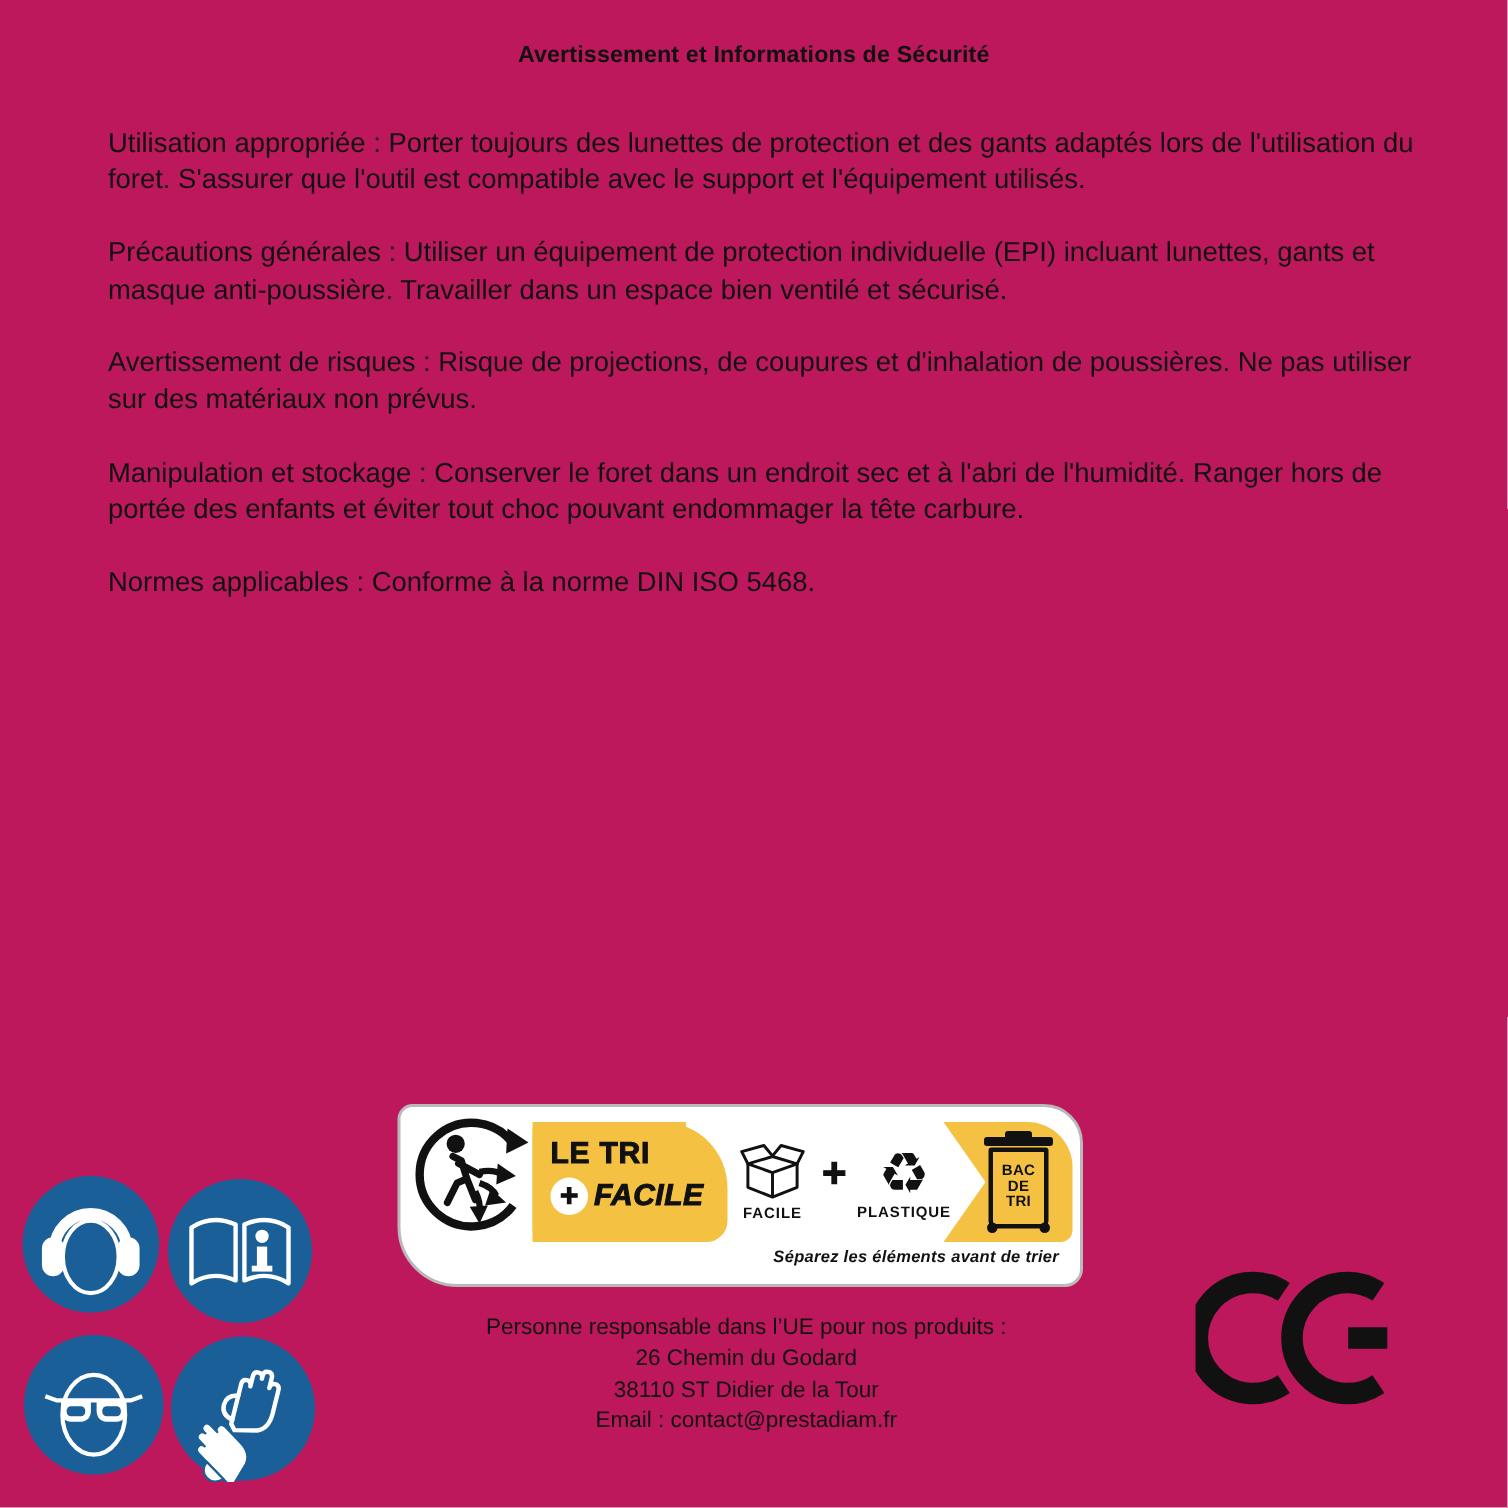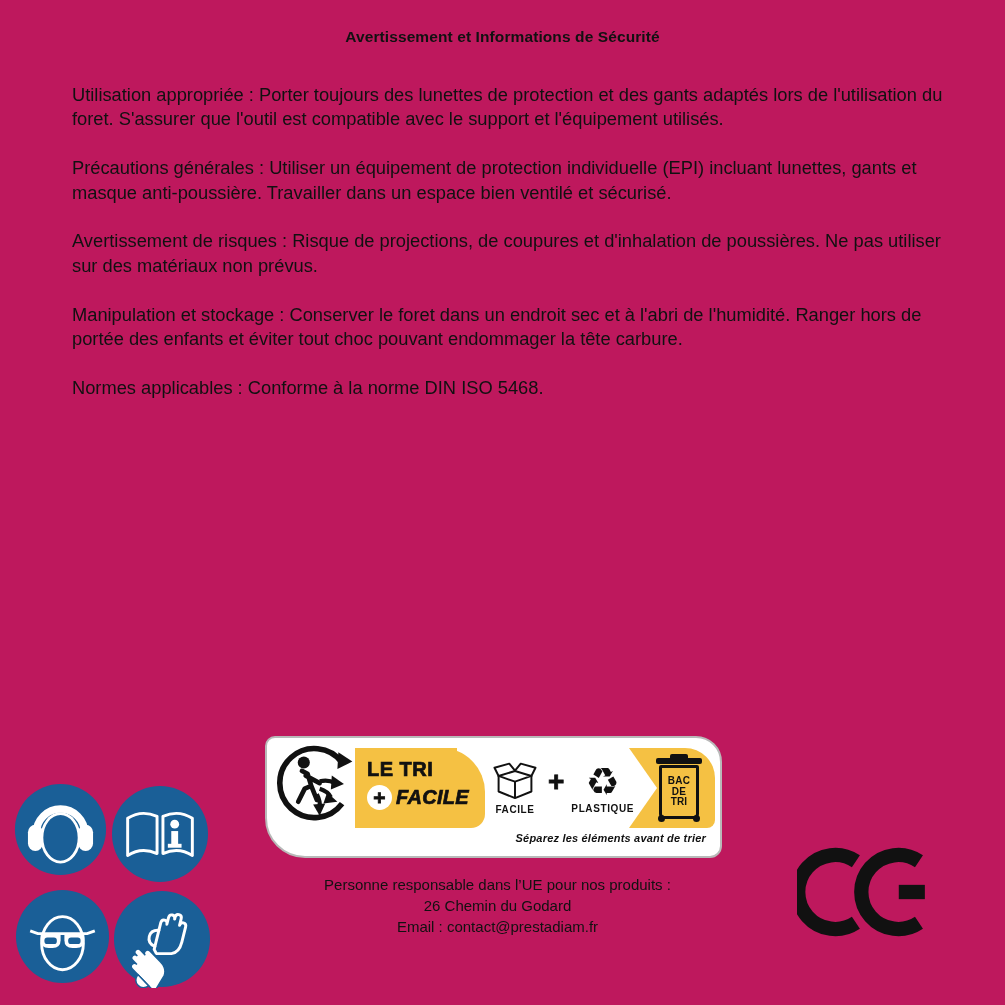--- a/index.html
+++ b/index.html
@@ -204,20 +204,21 @@
         <div class="bin-wheel wr"></div>
       </div>
     </div>
 
     <div class="tagline">Séparez les éléments avant de trier</div>
   </div>
 
   <div class="address">
     <div>Personne responsable dans l’UE pour nos produits :</div>
     <div>26 Chemin du Godard</div>
+    <div>38110 ST Didier de la Tour</div>
     <div>Email : contact@prestadiam.fr</div>
   </div>
 
   <div class="ce-mark">
     <svg viewBox="0 0 170 115">
       <g class="blk-stroke" stroke="#000" stroke-width="17" fill="none">
         <path d="M 70,21 A 44,44 0 1 0 70,94"></path>
         <path d="M 145,21 A 44,44 0 1 0 145,94"></path>
         <path d="M 121,57.5 H 152"></path>
       </g>

